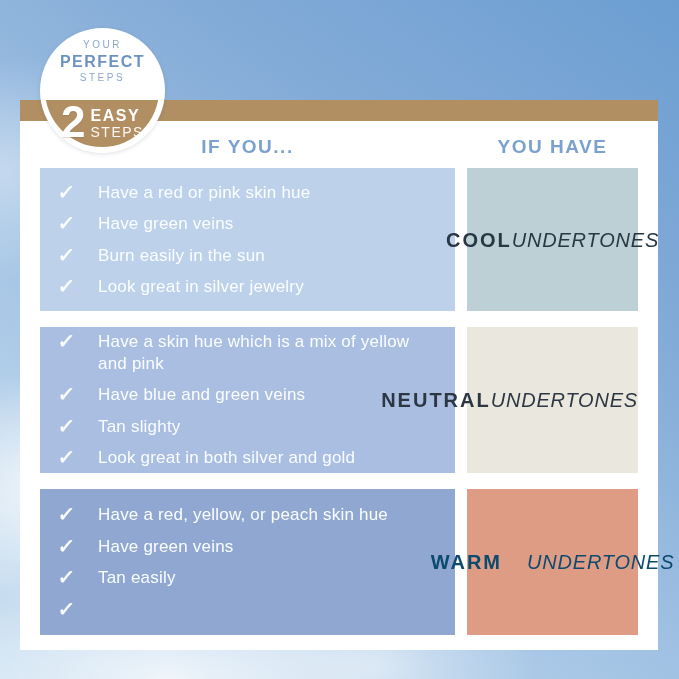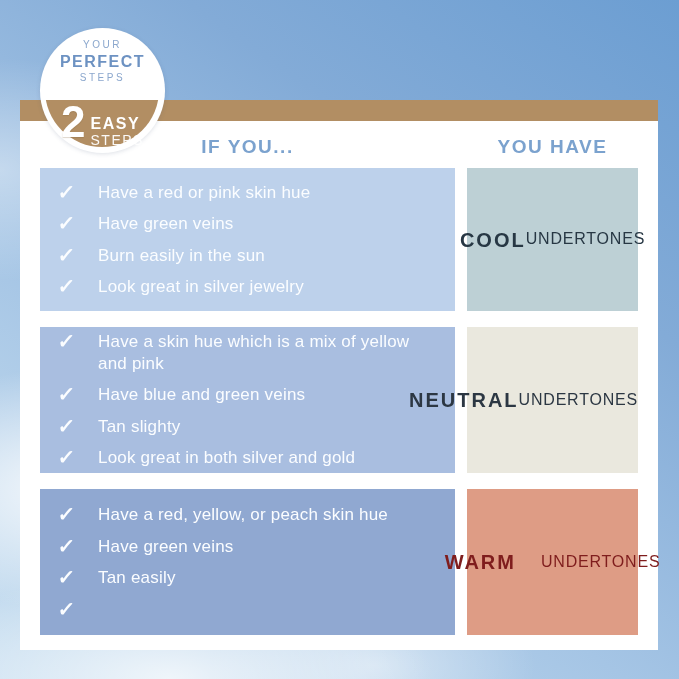--- a/index.html
+++ b/index.html
@@ -29,21 +29,21 @@
 
   
   .badge { position:absolute; left:40px; top:28px; width:125px; height:125px; }
   .badge-circle { position:absolute; inset:0; border-radius:50%; background:#ffffff; box-shadow:0 1px 4px rgba(70,90,120,0.18); }
   .badge-segment { position:absolute; left:5px; top:5px; width:114px; height:114px; border-radius:50%; clip-path:inset(67px 0 0 0); }
   .badge-top-text { position:absolute; top:11px; left:0; right:0; text-align:center; line-height:1.25; }
   .badge-your, .badge-match { font-size:10px; letter-spacing:2.5px; color:#8ba7cd; }
   .badge-perfect { font-size:16px; font-weight:bold; letter-spacing:1.5px; color:#6d92c2; }
   .badge-steps { position:absolute; top:73px; left:0; right:0; display:flex; justify-content:center; align-items:flex-start; color:#fff; }
   .badge-number { font-size:44px; font-weight:bold; line-height:0.95; text-shadow:0 1px 1px rgba(120,90,50,0.25); }
-  .badge-steps-words { display:flex; flex-direction:column; margin-left:5px; margin-top:14px; }
+  .badge-steps-words { display:flex; flex-direction:column; margin-left:5px; margin-top:6px; }
   .badge-word1 { font-size:16px; font-weight:bold; letter-spacing:1.5px; line-height:1.1; }
   .badge-word2 { font-size:14px; letter-spacing:1.5px; line-height:1.1; opacity:0.95; }
 
   
   .col-header { position:absolute; font-size:19px; font-weight:bold; letter-spacing:1.5px; text-align:center; }
   .col-header.if-you  { left:20px;  top:15px; width:415px; }
   .col-header.you-have{ left:447px; top:15px; width:171px; }
 
   
   .criteria-box { position:absolute; left:20px; width:415px; display:flex; flex-direction:column; justify-content:center; padding:6px 0; }
@@ -51,21 +51,21 @@
   .row-0 .criteria-box, .row-0 .result-box { top:47px;  height:143px; }
   .row-1 .criteria-box, .row-1 .result-box { top:206px; height:146px; }
   .row-2 .criteria-box, .row-2 .result-box { top:368px; height:146px; }
 
   .criteria-list { list-style:none; display:flex; flex-direction:column; gap:10px; }
   .criteria-item { display:flex; align-items:flex-start; color:#fbfdff; font-size:17px; line-height:1.26; }
   .check { flex:0 0 40px; margin-left:18px; font-size:20px; font-weight:bold; line-height:1.05; transform:skewX(-6deg); }
   .criteria-text { flex:1; padding-right:40px; letter-spacing:0.2px; }
 
   .result-label    { font-size:20px; font-weight:bold; letter-spacing:2px; line-height:1.3; }
-  .result-sublabel { font-size:16px; letter-spacing:0.8px; line-height:1.3; }
+  .result-sublabel { font-size:20px; letter-spacing:0.8px; line-height:1.3;font-style:italic; }
 </style>
 </head>
 <body>
 
 <div class="stage">
 
   <div class="tan-bar" style="background: rgb(178, 142, 99);"></div>
 
   <div class="panel" style="background: rgb(255, 255, 255);">
 
@@ -139,21 +139,21 @@
           </li>
           <li class="criteria-item">
             <span class="check">✓</span>
             <span class="criteria-text">Tan easily</span>
           </li>
           <li class="criteria-item">
             <span class="check">✓</span>
           </li>
         </ul>
       </div>
-      <div class="result-box" style="background: rgb(222, 156, 133); color: #7f1d1d; gap: 25px;">
+      <div class="result-box" style="background: rgb(222, 156, 133); color: #0c4a6e; gap: 25px;">
         <div class="result-label">WARM</div>
         <div class="result-sublabel">UNDERTONES</div>
       </div>
     </div>
 
   </div>
 
 
   <div class="badge">
     <div class="badge-circle"></div>

